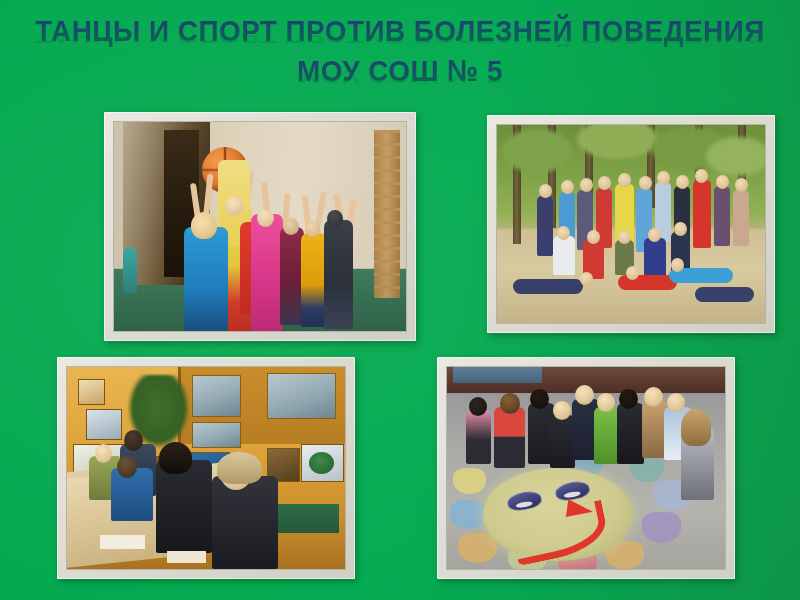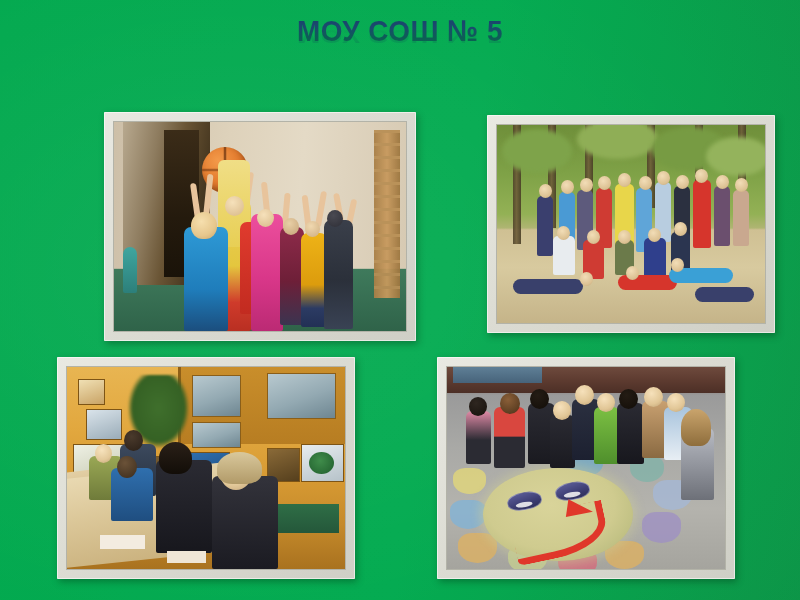--- a/index.html
+++ b/index.html
@@ -335,20 +335,24 @@
     position: absolute; border-radius: 50%;
     background: radial-gradient(circle at 40% 32%, #f6e1bb 0%, #e1c696 60%, #bb9d71 100%);
   }
 </style>
 </head>
 <body>
 
 <div id="slide" style="background-color: rgb(4, 171, 81);">
 
   <div id="title-block">
+    <div class="title-line-wrap">
+      <div class="title-refl">ТАНЦЫ И СПОРТ ПРОТИВ БОЛЕЗНЕЙ ПОВЕДЕНИЯ</div>
+      <div class="title-line fallback">ТАНЦЫ И СПОРТ ПРОТИВ БОЛЕЗНЕЙ ПОВЕДЕНИЯ</div>
+    </div>
     <div class="title-line-wrap" id="title-line-2-wrap">
       <div class="title-refl">МОУ СОШ № 5</div>
       <div class="title-line fallback">МОУ СОШ № 5</div>
     </div>
   </div>
 
   <div class="frame" style="left:104px; top:112px; width:312px; height:229px;">
     <div class="frame-inner">
       <div class="photo" id="photo-1">
         <div id="p1-doorway"></div>

